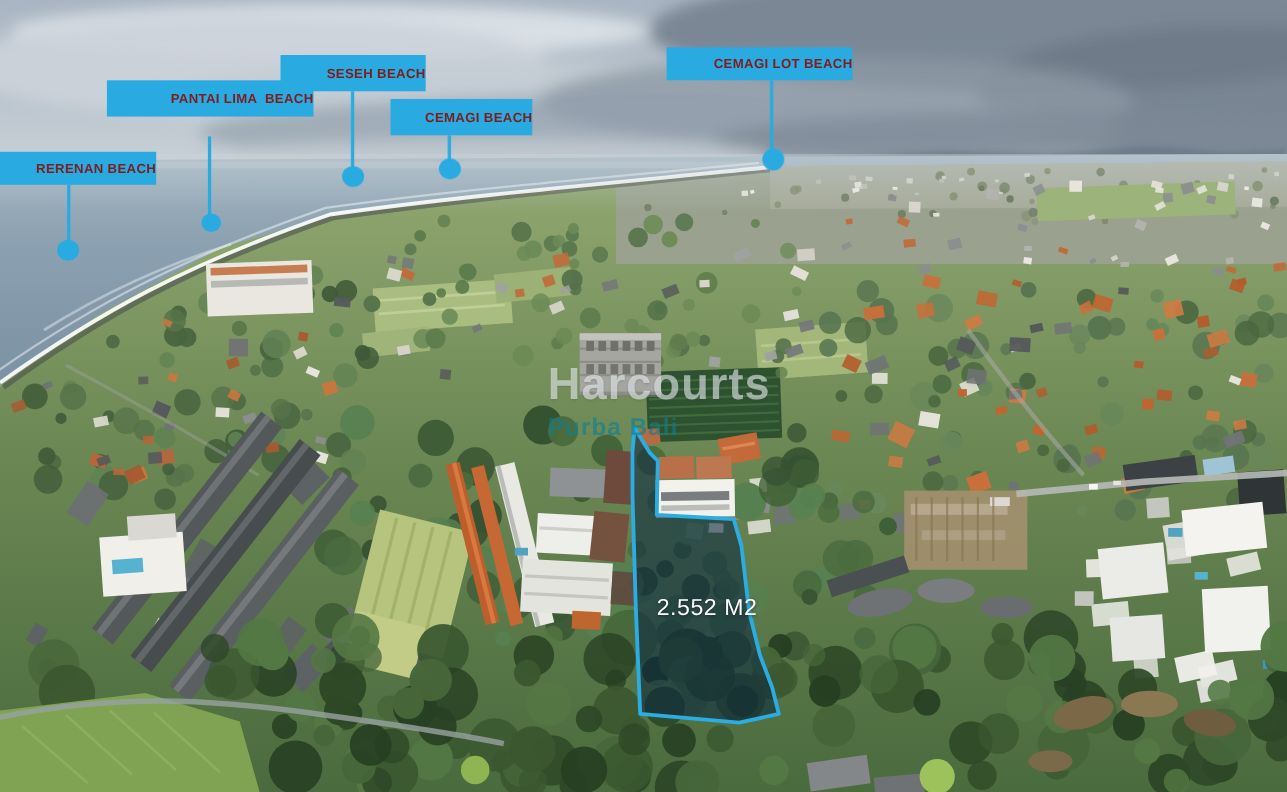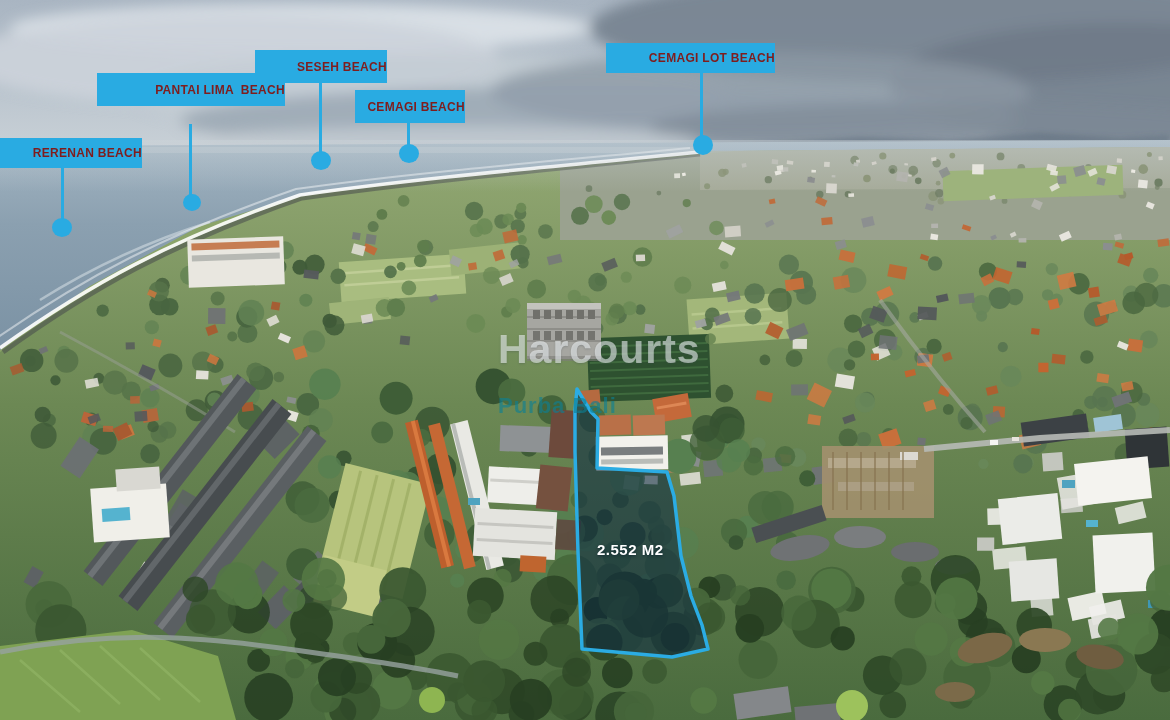--- a/index.html
+++ b/index.html
@@ -13,31 +13,31 @@
   .bm-box{
     position:absolute;display:flex;align-items:center;justify-content:flex-end;
     background:#29abe2;color:#7f1d1d;font-weight:700;font-size:12px;
     letter-spacing:.3px;white-space:pre;z-index:30;
   }
   .bm-line{position:absolute;width:3px;background:#29abe2;z-index:29;}
   .bm-dot{position:absolute;background:#29abe2;border-radius:50%;z-index:29;}
   
   .plot-label{
     position:absolute;left:597px;top:541px;z-index:25;
-    color:#ffffff;font-weight:700;font-size:15px;letter-spacing:.5px;
+    color:#ffffff;font-weight:400;font-size:21px;letter-spacing:.5px;
     text-shadow:0 1px 3px rgba(0,20,40,.55);
   }
   
   .wm{position:absolute;left:498px;top:326px;z-index:20;pointer-events:none;}
   .wm-brand{
     font-weight:700;font-size:41px;letter-spacing:1px;
     color:rgba(248,251,253,.55);text-shadow:0 1px 2px rgba(60,70,80,.25);
   }
   .wm-sub{
-    margin-top:20px;font-weight:700;font-size:22px;letter-spacing:1px;
+    margin-top:2px;font-weight:700;font-size:22px;letter-spacing:1px;
     color:rgba(12,128,148,.62);
   }
 </style>
 </head>
 <body>
 
 <div class="stage">
 
   <svg id="scene" width="1170" height="720" viewBox="0 0 1170 720" aria-hidden="true">
     <defs>
@@ -940,21 +940,21 @@
     <div class="bm-line" style="left:319px;top:83px;height:71px"></div>
     <div class="bm-dot" style="left:311px;top:151px;width:20px;height:19px"></div>
     <div class="bm-box" style="left:255px;top:50px;width:132px;height:33px">
       <span>SESEH BEACH</span>
     </div>
   </div>
 
   <div>
     <div class="bm-line" style="left:407px;top:123px;height:24px"></div>
     <div class="bm-dot" style="left:399px;top:144px;width:20px;height:19px"></div>
-    <div class="bm-box" style="left:355px;top:90px;width:110px;height:33px">
+    <div class="bm-box" style="left:355px;top:90px;width:129px;height:33px">
       <span>CEMAGI BEACH</span>
     </div>
   </div>
 
   <div>
     <div class="bm-line" style="left:700px;top:73px;height:64px"></div>
     <div class="bm-dot" style="left:693px;top:135px;width:20px;height:20px"></div>
     <div class="bm-box" style="left:606px;top:43px;width:169px;height:30px">
       <span>CEMAGI LOT BEACH</span>
     </div>

